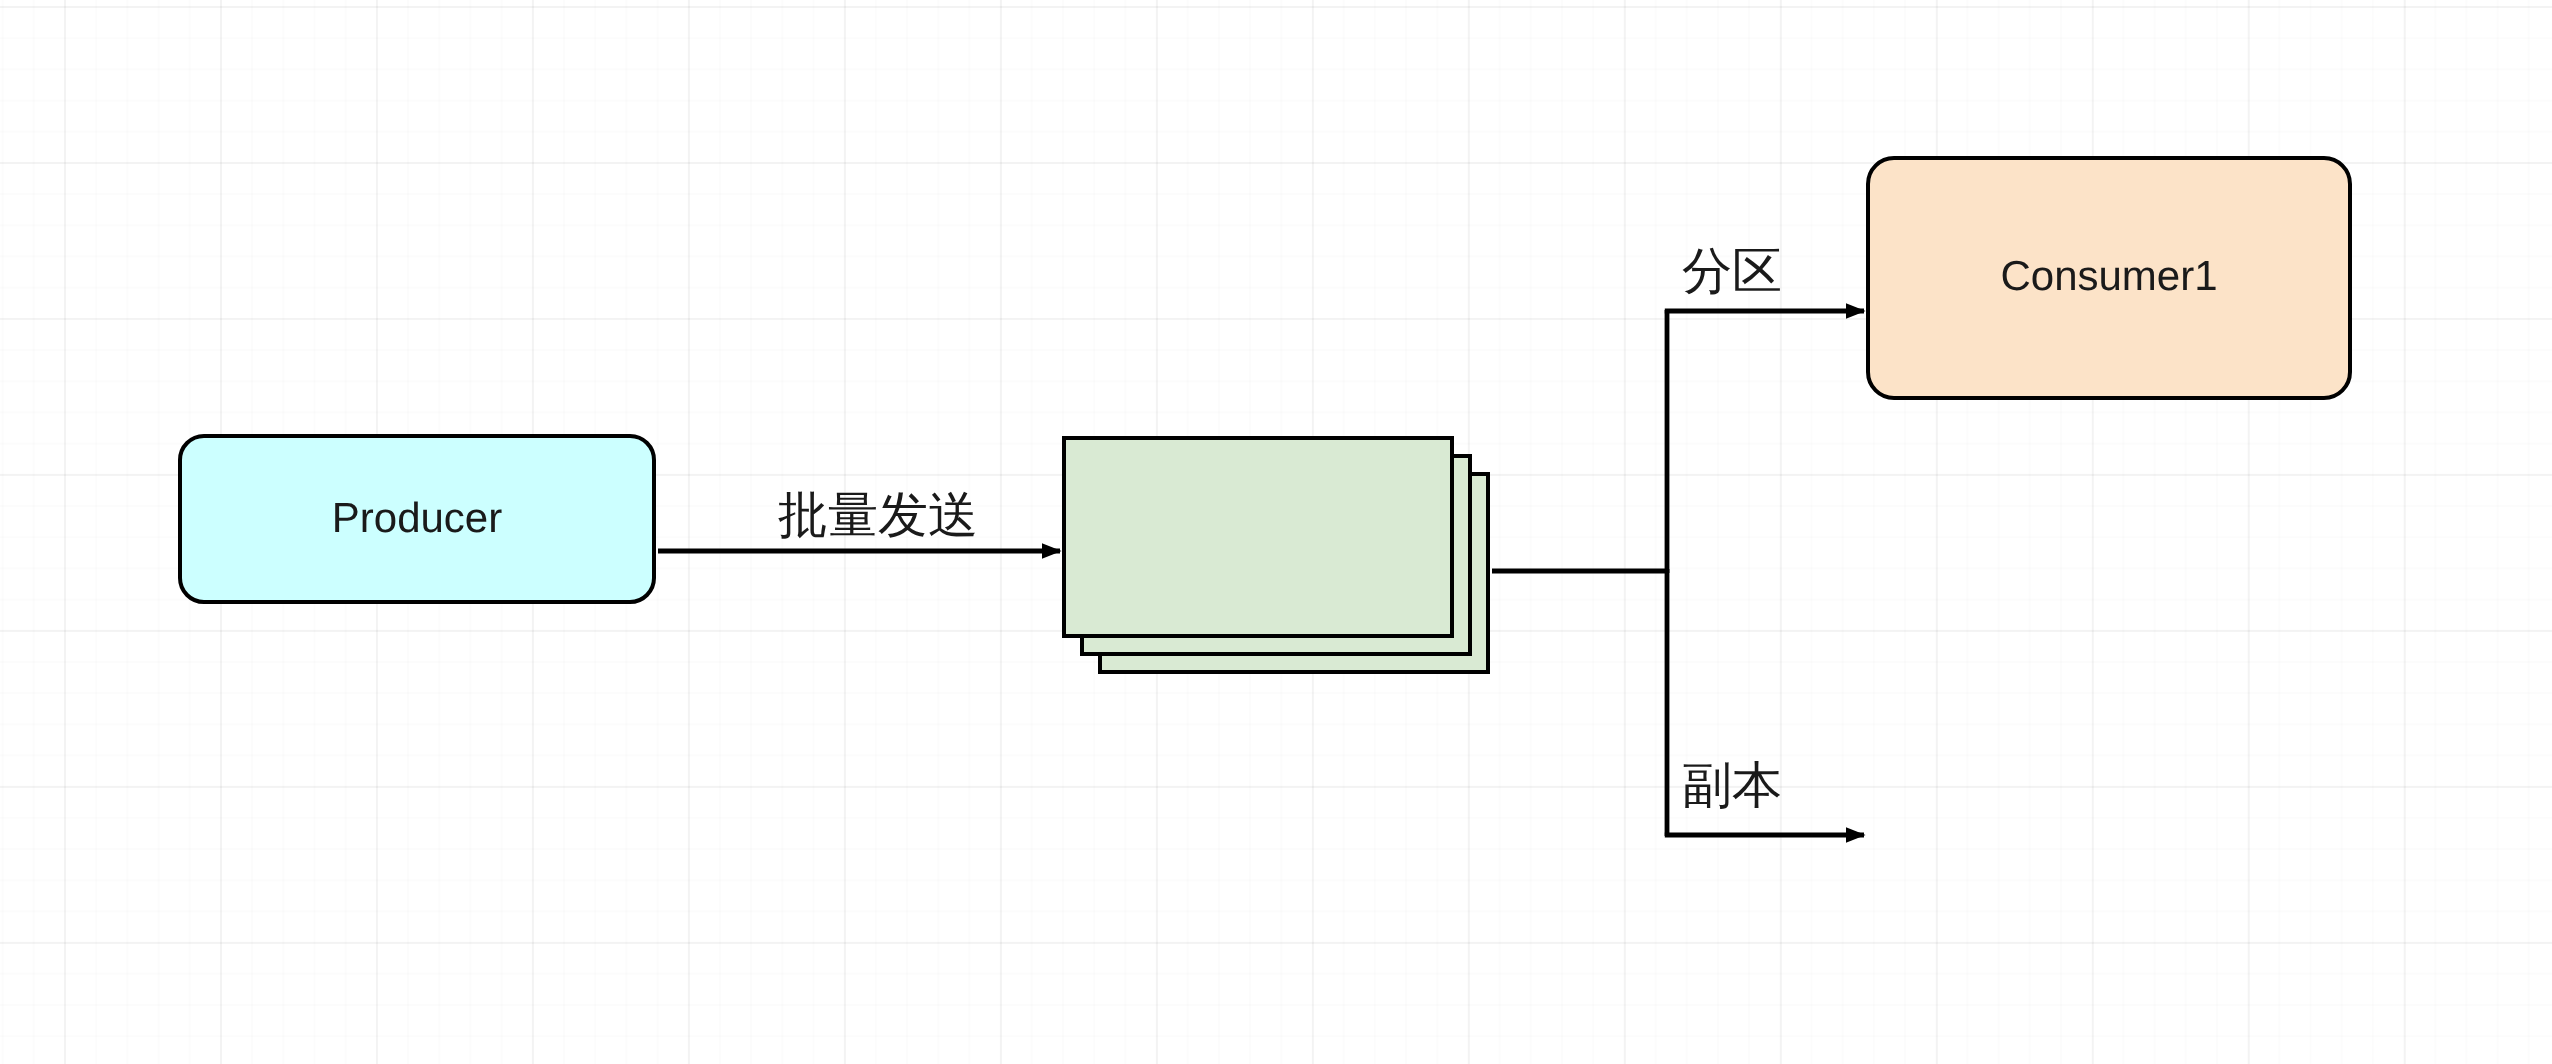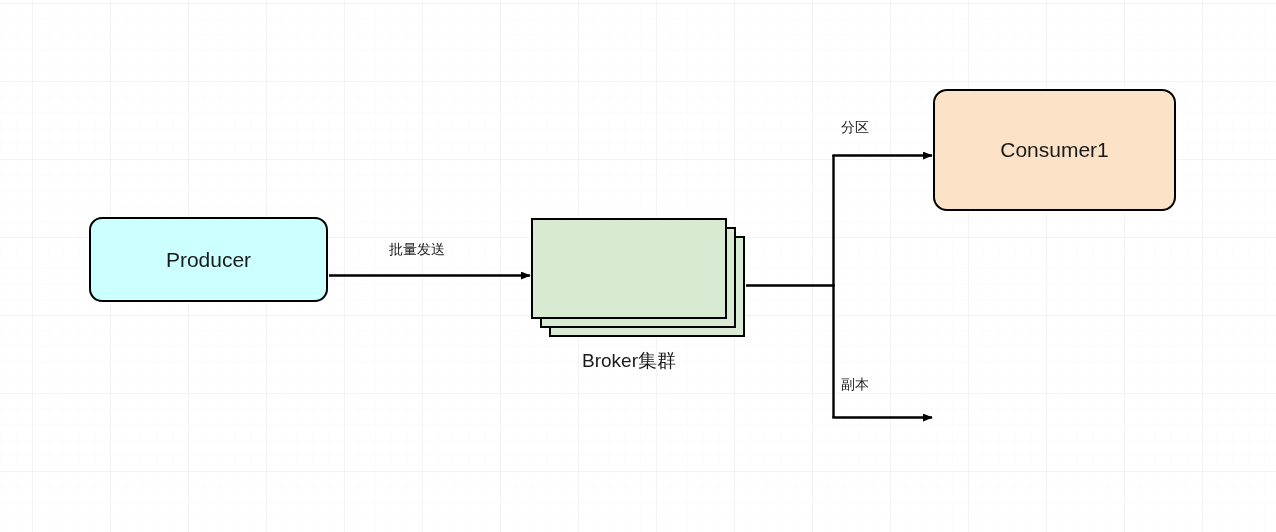--- a/index.html
+++ b/index.html
@@ -62,21 +62,21 @@
     border-radius: 13px;
   }
 
   .node-consumer {
     width: 243px;
     height: 122px;
     background: #fce3c8;
     border-radius: 14px;
   }
 
-  .node-consumer1 { left: 933px; top: 89px; }
+  .node-consumer1 { left: 933px; top: 78px; }
   .node-consumer2 { left: 933px; top: 331px; }
 
   .broker-stack {
     position: absolute;
     left: 531px;
     top: 218px;
     width: 215px;
     height: 120px;
   }
   .broker-sheet {
@@ -86,21 +86,21 @@
     height: 101px;
     background: #d9ead3;
     border: 2.2px solid #000000;
   }
   .broker-sheet-back  { left: 18px; top: 18px; }
   .broker-sheet-mid   { left: 9px;  top: 9px;  }
   .broker-sheet-front { left: 0px;  top: 0px;  }
 
   .edge-label {
     position: absolute;
-    font-size: 14px;
+    font-size: 25px;
     color: #1a1a1a;
     white-space: nowrap;
   }
 
   .label-batch-send { left: 389px; top: 241px; }
   .label-partition  { left: 841px; top: 119px; }
   .label-replica    { left: 841px; top: 376px; }
 
   .node-caption {
     position: absolute;
@@ -151,21 +151,20 @@
 
   <div class="node node-producer">
     <span>Producer</span>
   </div>
 
   <div class="broker-stack">
     <div class="broker-sheet broker-sheet-back"></div>
     <div class="broker-sheet broker-sheet-mid"></div>
     <div class="broker-sheet broker-sheet-front"></div>
   </div>
-  <div class="node-caption">Broker集群</div>
 
   <div class="node node-consumer node-consumer1">
     <span>Consumer1</span>
   </div>
 
 
   <div class="edge-label label-batch-send">批量发送</div>
 
   <div class="edge-label label-partition">分区</div>
 

